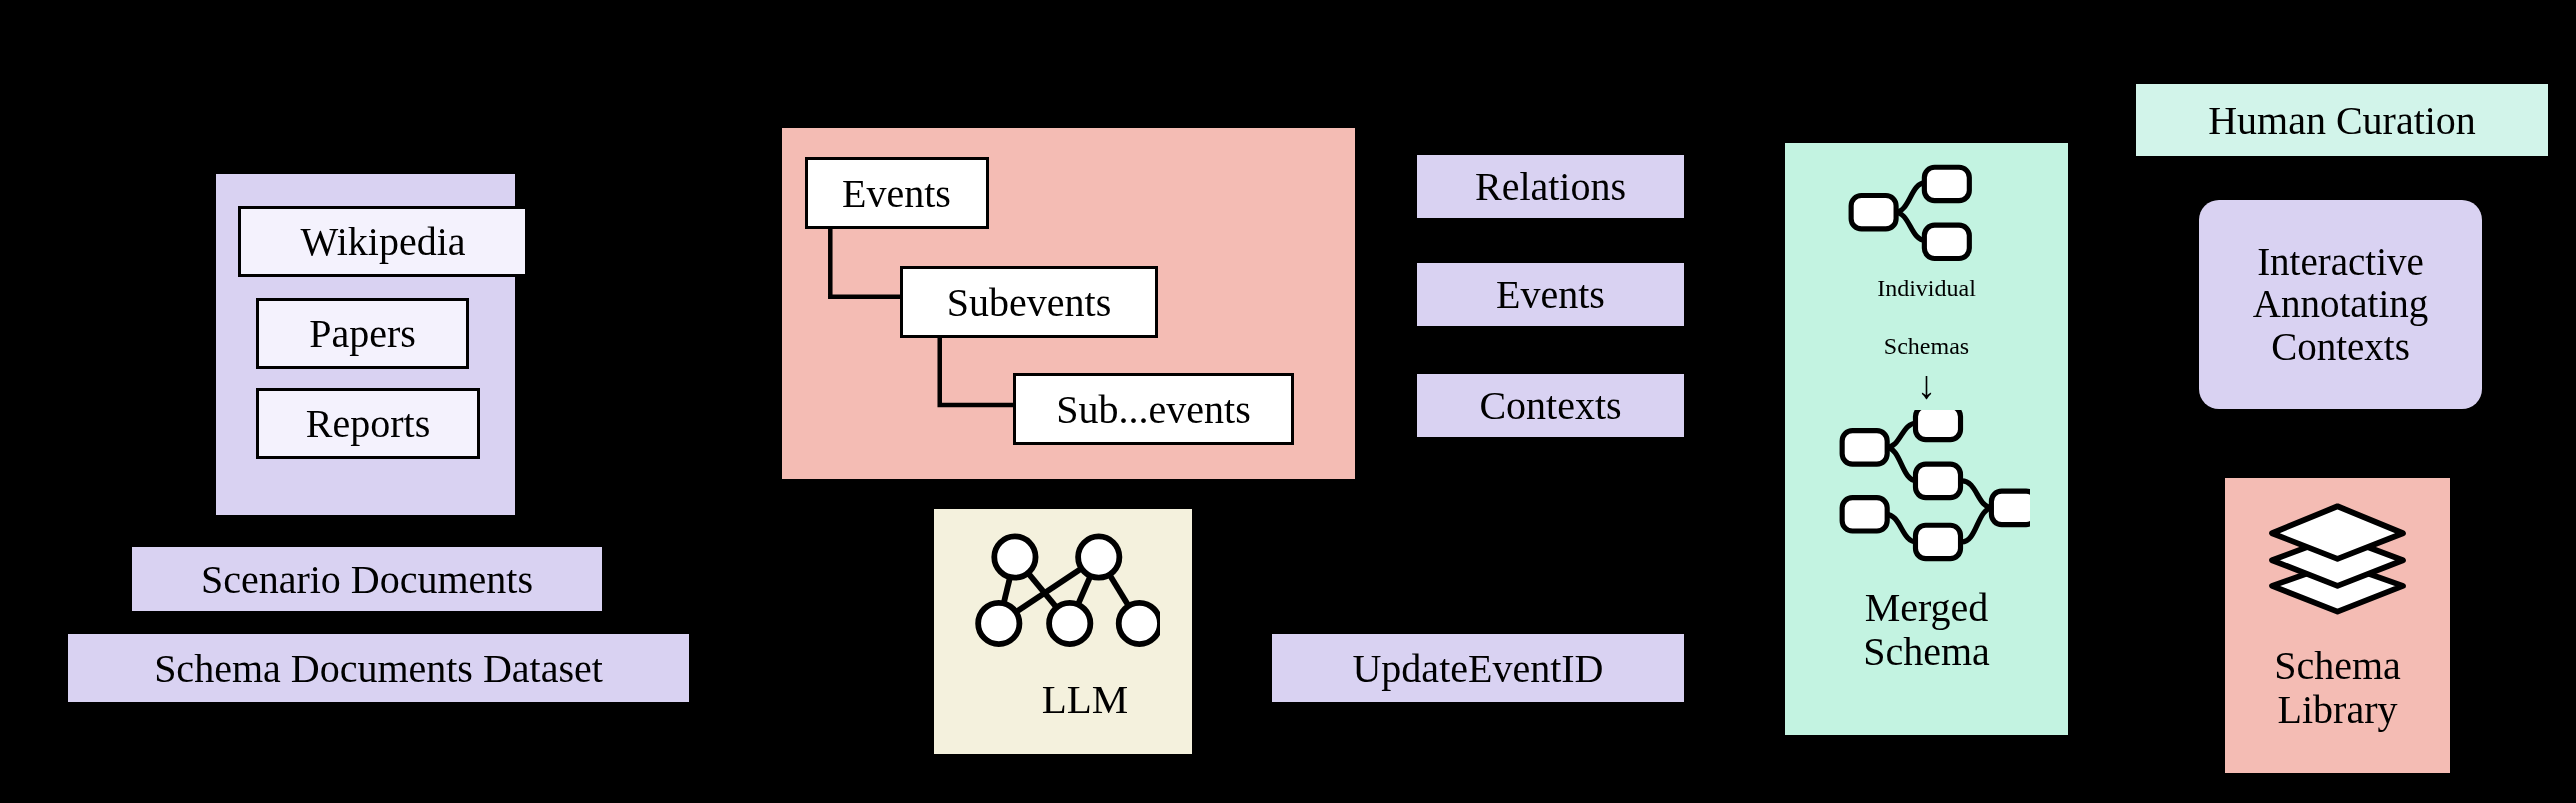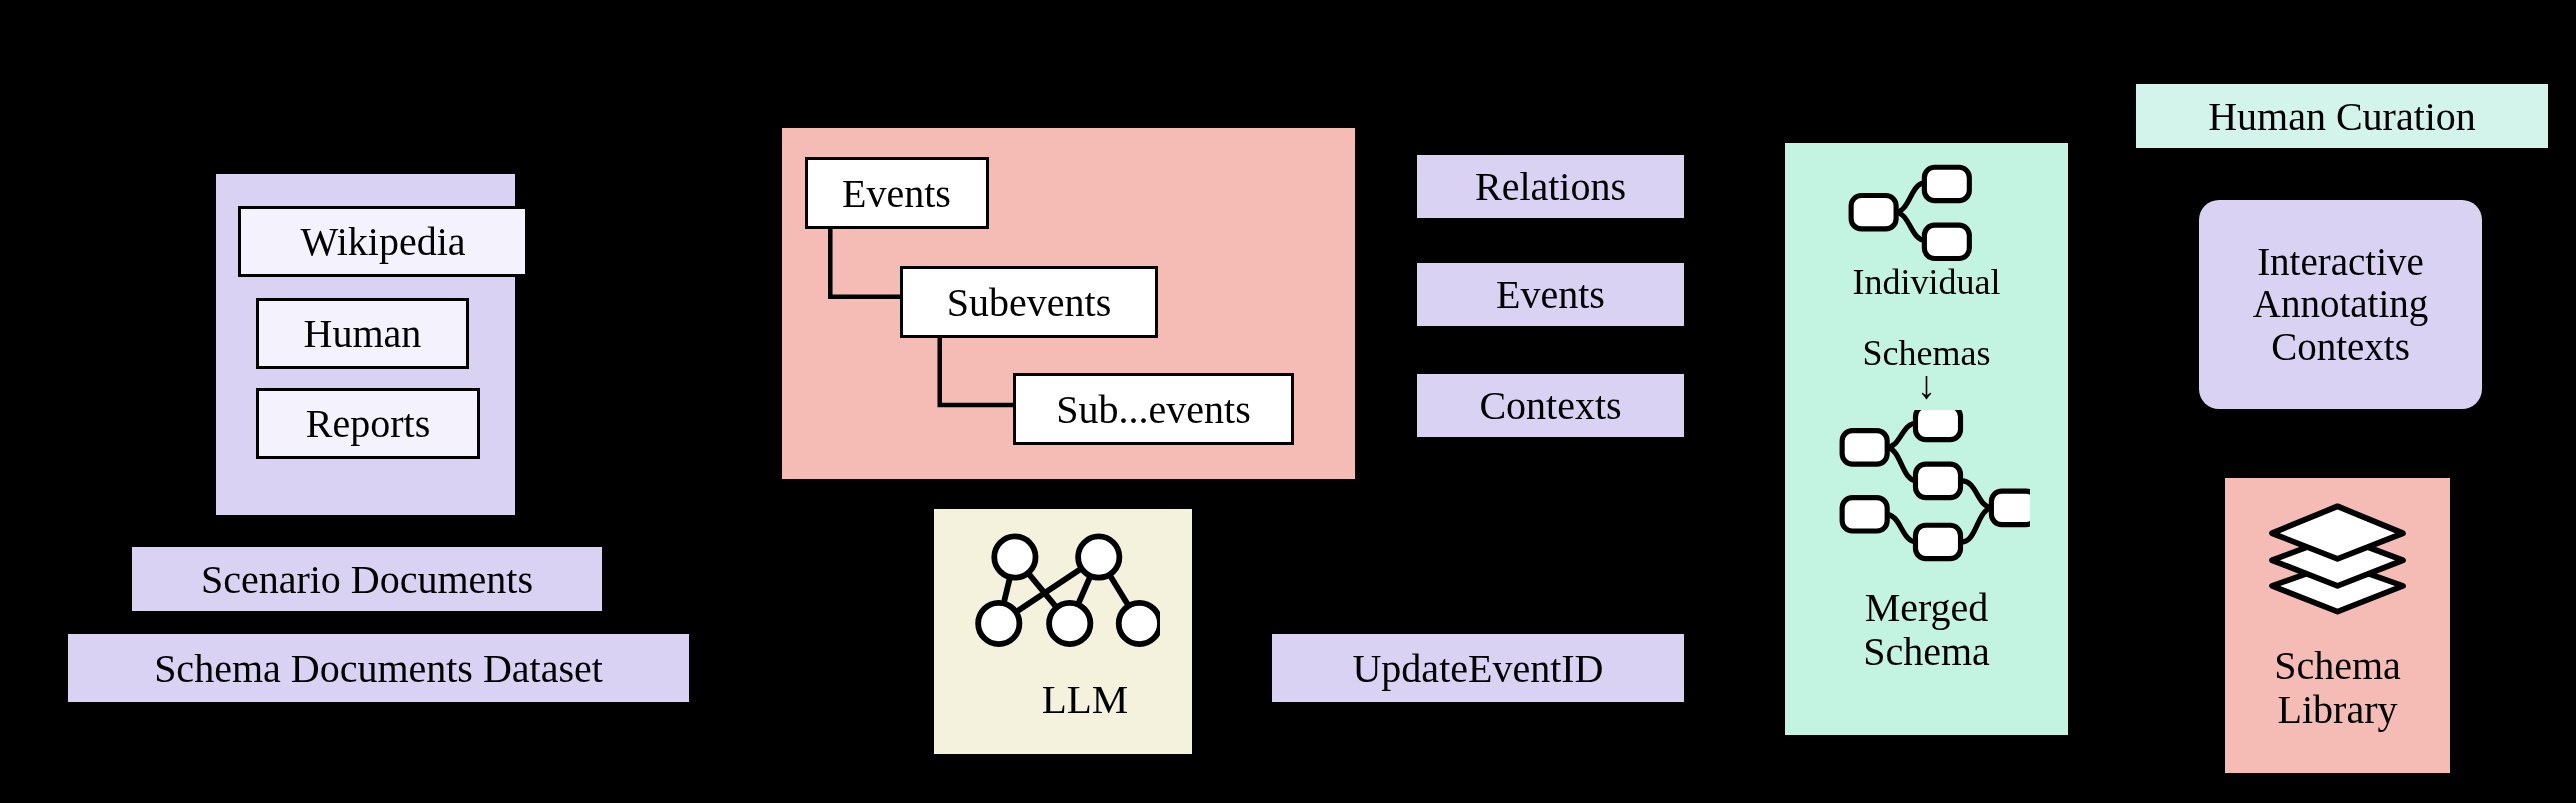--- a/index.html
+++ b/index.html
@@ -30,21 +30,21 @@
   svg{display:block;}
 </style>
 </head>
 <body>
 
 <div class="abs panel-purple" style="left:216px;top:174px;width:299px;height:341px;">
   <div class="abs doc-box center" style="left:22px;top:32px;width:290px;height:71px;font-size:40px;">
     <span>Wikipedia</span>
   </div>
   <div class="abs doc-box center" style="left:40px;top:124px;width:213px;height:71px;font-size:40px;">
-    <span>Human</span>
+    <span>Papers</span>
   </div>
   <div class="abs doc-box center" style="left:40px;top:214px;width:224px;height:71px;font-size:40px;">
     <span>Reports</span>
   </div>
 </div>
 
 <div class="abs chip center" style="left:132px;top:547px;width:470px;height:64px;font-size:40px;">
   <span>Scenario Documents</span>
 </div>
 
@@ -106,21 +106,21 @@
 <div class="abs panel-green" style="left:1785px;top:143px;width:283px;height:592px;">
 
   <svg class="abs" style="left:61px;top:19.3px;width:167px;height:103px;" viewBox="0 0 260 160">
     <path d="M 76 78 C 100 78 100 32 124 32" stroke="#000" stroke-width="8" fill="none"></path>
     <path d="M 76 78 C 100 78 100 122 124 122" stroke="#000" stroke-width="8" fill="none"></path>
     <rect x="8" y="52" width="70" height="52" rx="16" fill="#fff" stroke="#000" stroke-width="8"></rect>
     <rect x="122" y="8" width="70" height="52" rx="16" fill="#fff" stroke="#000" stroke-width="8"></rect>
     <rect x="122" y="98" width="70" height="52" rx="16" fill="#fff" stroke="#000" stroke-width="8"></rect>
   </svg>
 
-  <div class="abs center ln" style="left:0;top:126px;width:283px;height:97px;font-size:36px;flex-direction:column;gap:32px;">
+  <div class="abs center ln" style="left:0;top:126px;width:283px;height:97px;font-size:24px;flex-direction:column;gap:32px;">
     <span>Individual</span>
     <span>Schemas</span>
   </div>
 
   <div class="abs center" style="left:0;top:219px;width:283px;height:45px;font-size:39px;line-height:1;">
     <span>↓</span>
   </div>
 
   <svg class="abs" style="left:52px;top:267px;width:193px;height:161px;" viewBox="0 0 300 250">
     <path d="M 76 58 C 100 58 100 20 124 20" stroke="#000" stroke-width="8" fill="none"></path>
@@ -135,21 +135,21 @@
     <rect x="122" y="179" width="70" height="52" rx="16" fill="#fff" stroke="#000" stroke-width="8"></rect>
     <rect x="240" y="126" width="70" height="52" rx="16" fill="#fff" stroke="#000" stroke-width="8"></rect>
   </svg>
 
   <div class="abs center ln" style="left:0;top:438px;width:283px;height:97px;font-size:40px;flex-direction:column;">
     <span>Merged</span>
     <span>Schema</span>
   </div>
 </div>
 
-<div class="abs chip-mint center" style="left:2136px;top:84px;width:412px;height:64px;font-size:40px;">
+<div class="abs chip-mint center" style="left:2136px;top:84px;width:412px;height:72px;font-size:40px;">
   <span>Human Curation</span>
 </div>
 
 <div class="abs chip-purple-round center ln" style="left:2199px;top:200px;width:283px;height:209px;font-size:39px;flex-direction:column;">
   <span>Interactive</span>
   <span>Annotating</span>
   <span>Contexts</span>
 </div>
 
 <div class="abs chip-pink" style="left:2225px;top:478px;width:225px;height:295px;">

